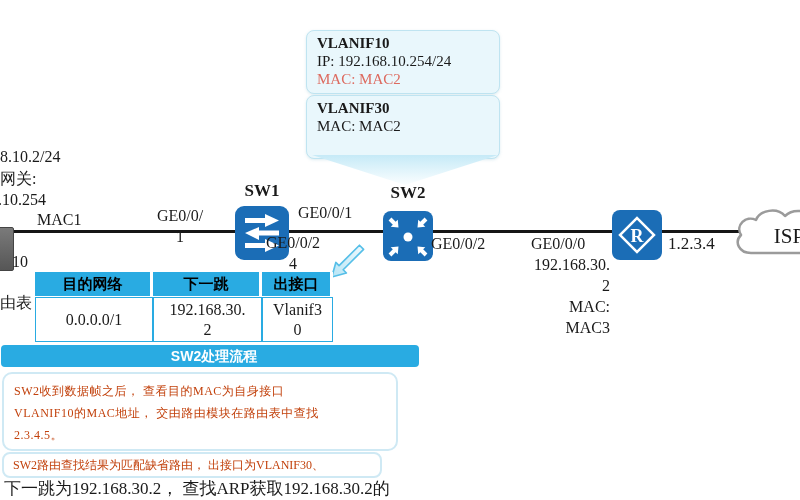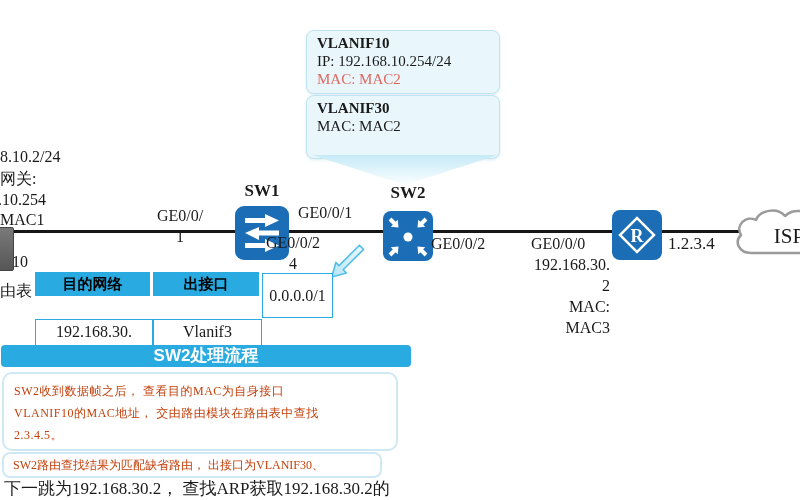--- a/index.html
+++ b/index.html
@@ -37,21 +37,21 @@
   .rt .h:last-child{border-right:none;}
   .rt .c{
     background:#fff;border:1.5px solid #29abe2;box-sizing:border-box;height:45px;
     display:flex;align-items:center;justify-content:center;text-align:center;
     font-size:16px;line-height:20px;margin-top:1px;
   }
   
   .banner{
     left:1px;top:345px;width:410px;height:22px;background:#29abe2;border-radius:4px;
     color:#fff;font-family:"Liberation Sans","DejaVu Sans",sans-serif;
-    font-weight:bold;font-size:17px;line-height:22px;text-align:center;
+    font-weight:bold;font-size:14px;line-height:22px;text-align:center;padding-left:8px;
   }
   .stepbox{
     box-sizing:border-box;border:2px solid #cfe9f4;border-radius:10px;background:#fff;
     font-size:12px;color:#c2410c;
   }
   #step1{left:2px;top:372px;width:396px;height:79px;padding:6px 10px;line-height:22px;letter-spacing:.5px;}
   #step2{left:2px;top:452px;width:380px;padding:2px 9px;border-radius:8px;line-height:18px;}
   #step3{left:4px;top:477px;font-size:17px;}
 </style>
 </head>
@@ -77,23 +77,23 @@
     </defs>
     <polygon points="0,0 186,0 93,30" fill="url(#tailg)"></polygon>
   </svg>
 
   <div class="abs topo-line"></div>
 
   <div class="abs host"></div>
   <div class="abs portlbl" style="left:-8px;top:146px;white-space:nowrap;">68.10.2/24</div>
   <div class="abs portlbl" style="left:0;top:168px;white-space:nowrap;">网关:</div>
   <div class="abs portlbl" style="left:-10px;top:189px;white-space:nowrap;">8.10.254</div>
-  <div class="abs portlbl" style="left:0;top:209px;white-space:nowrap;">MAC1</div>
+  <div class="abs portlbl" style="left:0;top:209px;white-space:nowrap;padding-left:37px;">MAC1</div>
   <div class="abs portlbl" style="left:12px;top:251px;">10</div>
-  <div class="abs portlbl" style="left:0;top:280px;">由表</div>
+  <div class="abs portlbl" style="left:0;top:292px;">由表</div>
 
   <div class="abs devlbl" style="left:232px;top:181px;width:60px;">SW1</div>
   <svg class="abs" style="left:235px;top:206px;" width="54" height="54" viewBox="0 0 54 54">
     <rect x="0" y="0" width="54" height="54" rx="9" fill="#1b6db6"></rect>
     <g fill="#fff">
       <rect x="10" y="12" width="20" height="5"></rect>
         <polygon points="30,8 30,21 44,14.5"></polygon>
       <rect x="24" y="24.5" width="20" height="5"></rect>
         <polygon points="24,21 24,34 10,27"></polygon>
       <rect x="10" y="37" width="20" height="5"></rect>
@@ -149,20 +149,21 @@
       <linearGradient id="arrg" x1="1" y1="0" x2="0" y2="1">
         <stop offset="0" stop-color="#eef9fe"></stop>
           <stop offset="1" stop-color="#b7e5f5"></stop>
       </linearGradient>
     </defs>
     <polygon points="46.5,6.5 21.8,31.2 25.7,35.1 8,40 12.9,22.3 16.8,26.2 41.5,1.5" fill="url(#arrg)" stroke="#56bfe8" stroke-width="2" stroke-linejoin="round"></polygon>
   </svg>
 
   <div class="abs rt">
     <div class="h">目的网络</div>
+    <div class="h">下一跳</div>
     <div class="h">出接口</div>
     <div class="c prl">0.0.0.0/1</div>
     <div class="c prl">192.168.30.
 2</div>
     <div class="c prl">Vlanif3
 0</div>
   </div>
 
   <div class="abs banner">SW2处理流程</div>
   <div class="abs stepbox prl" id="step1">SW2收到数据帧之后， 查看目的MAC为自身接口

